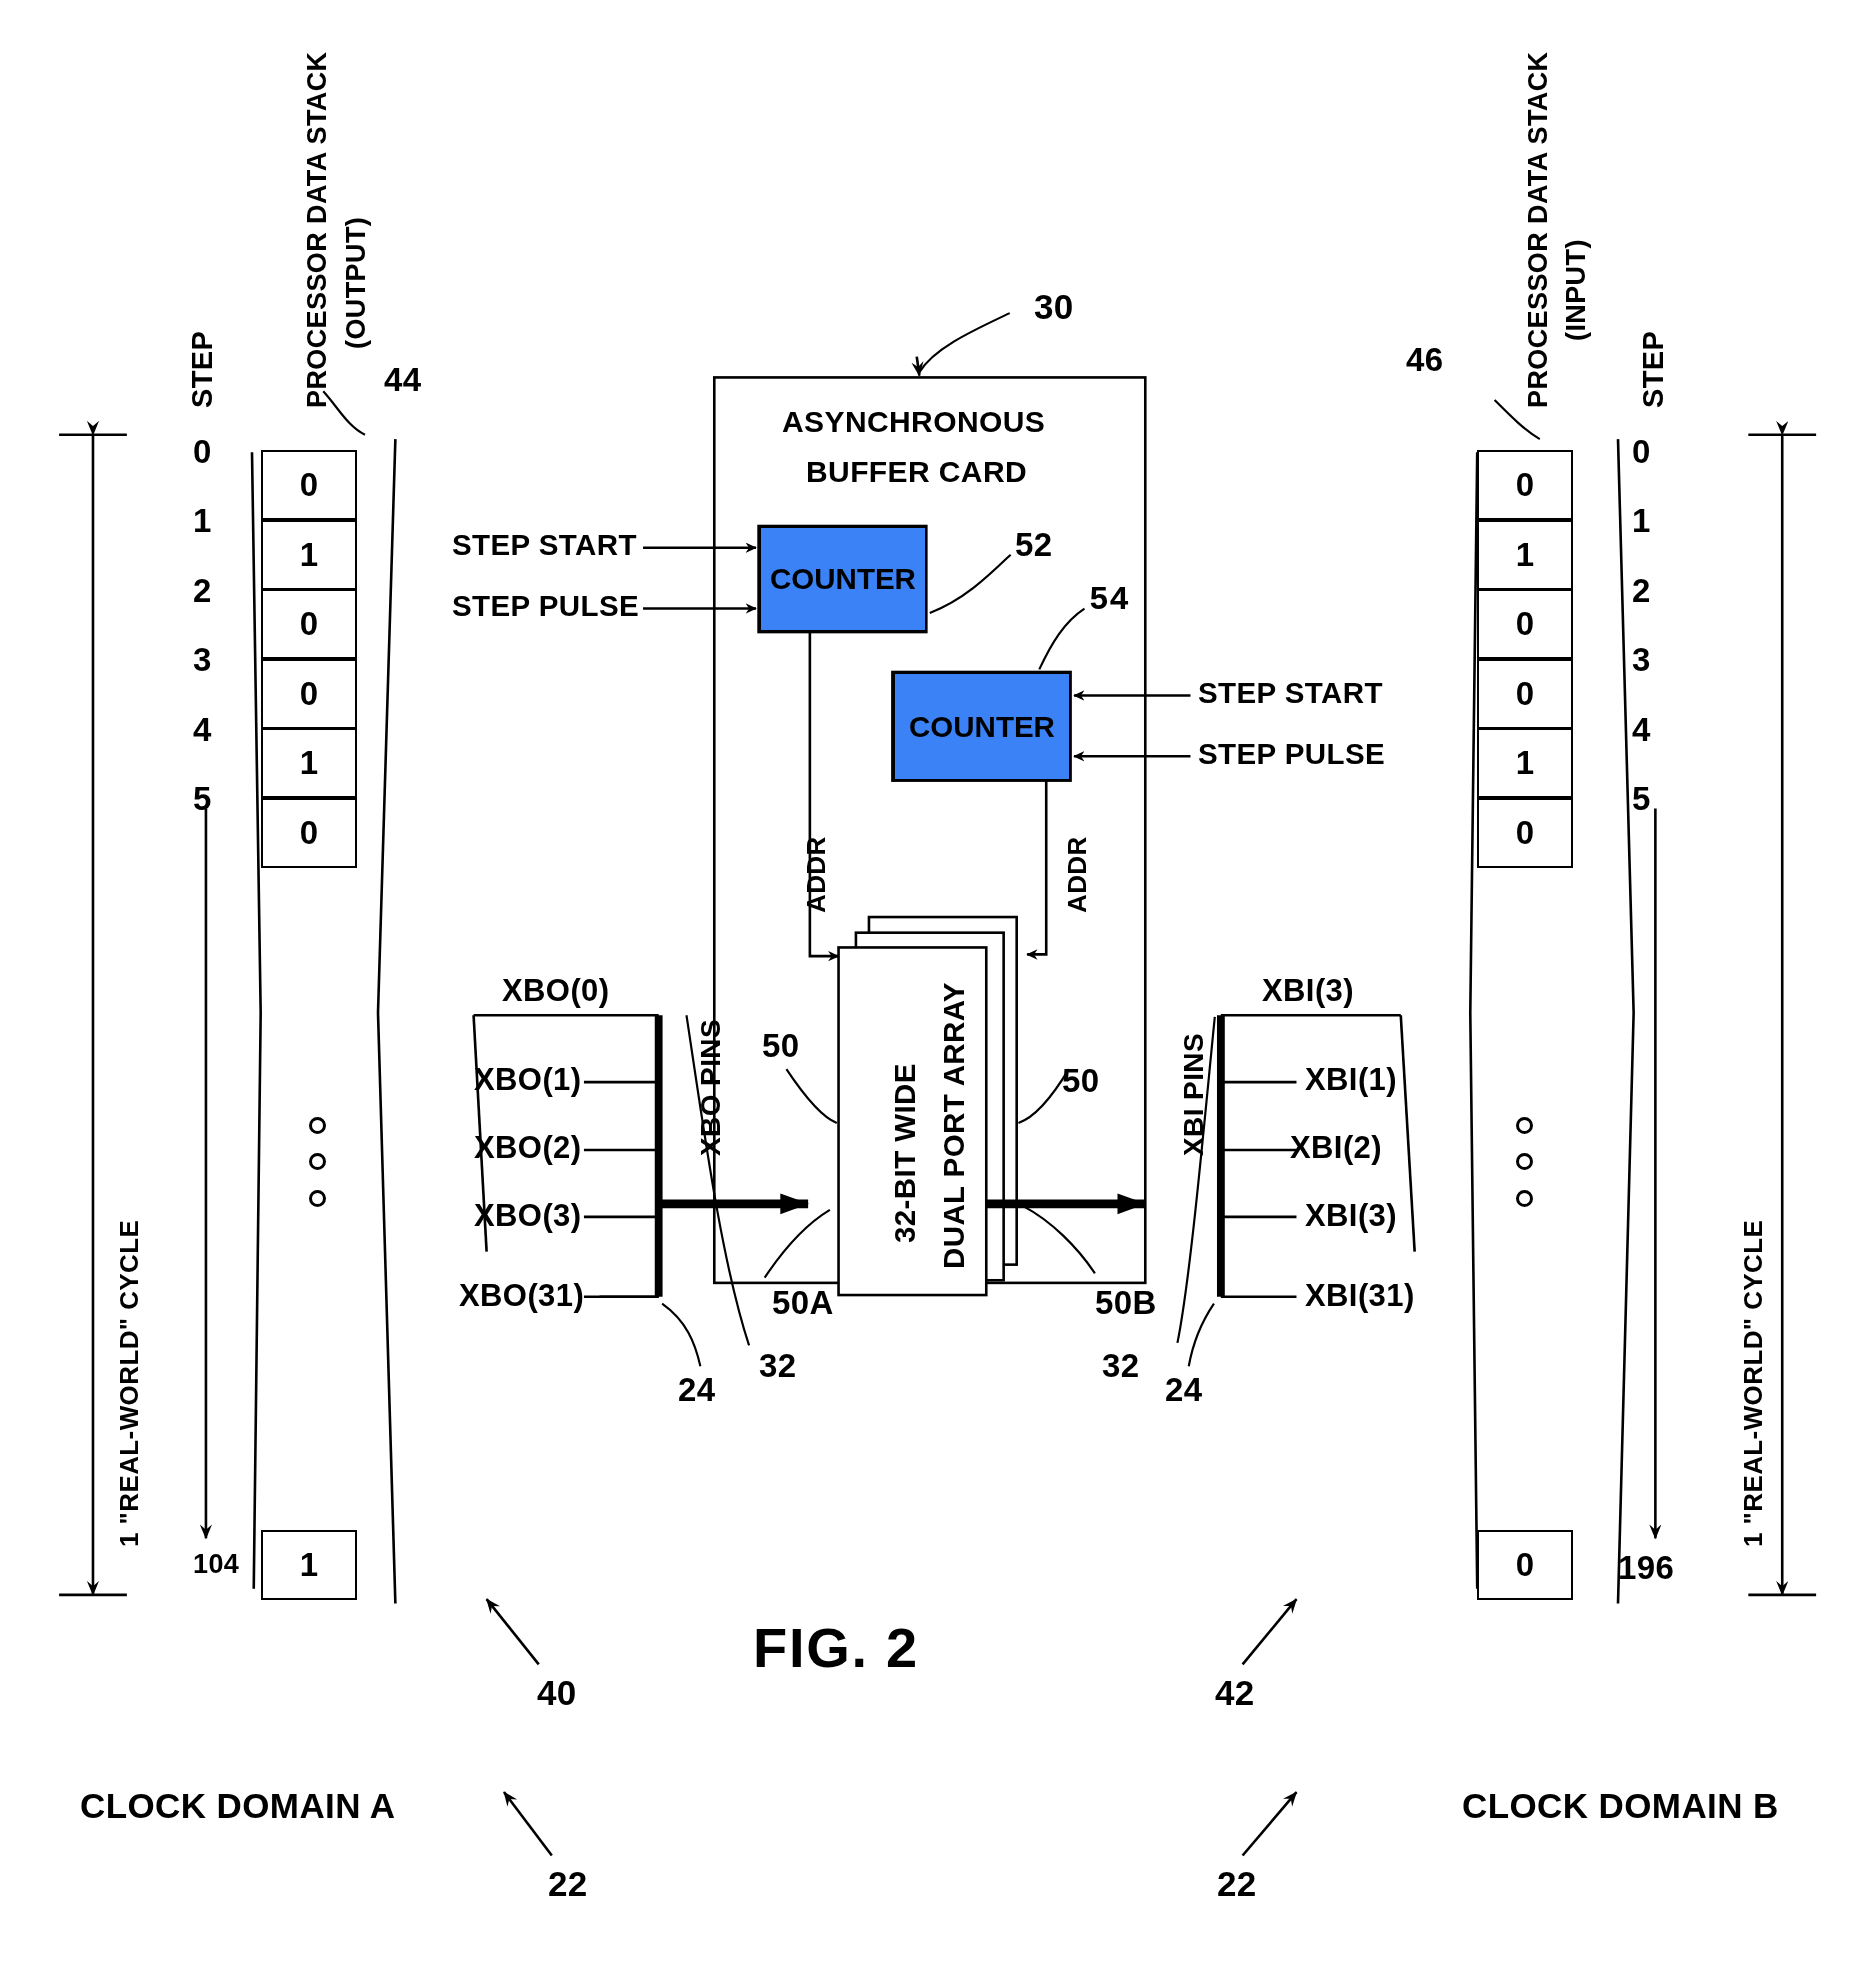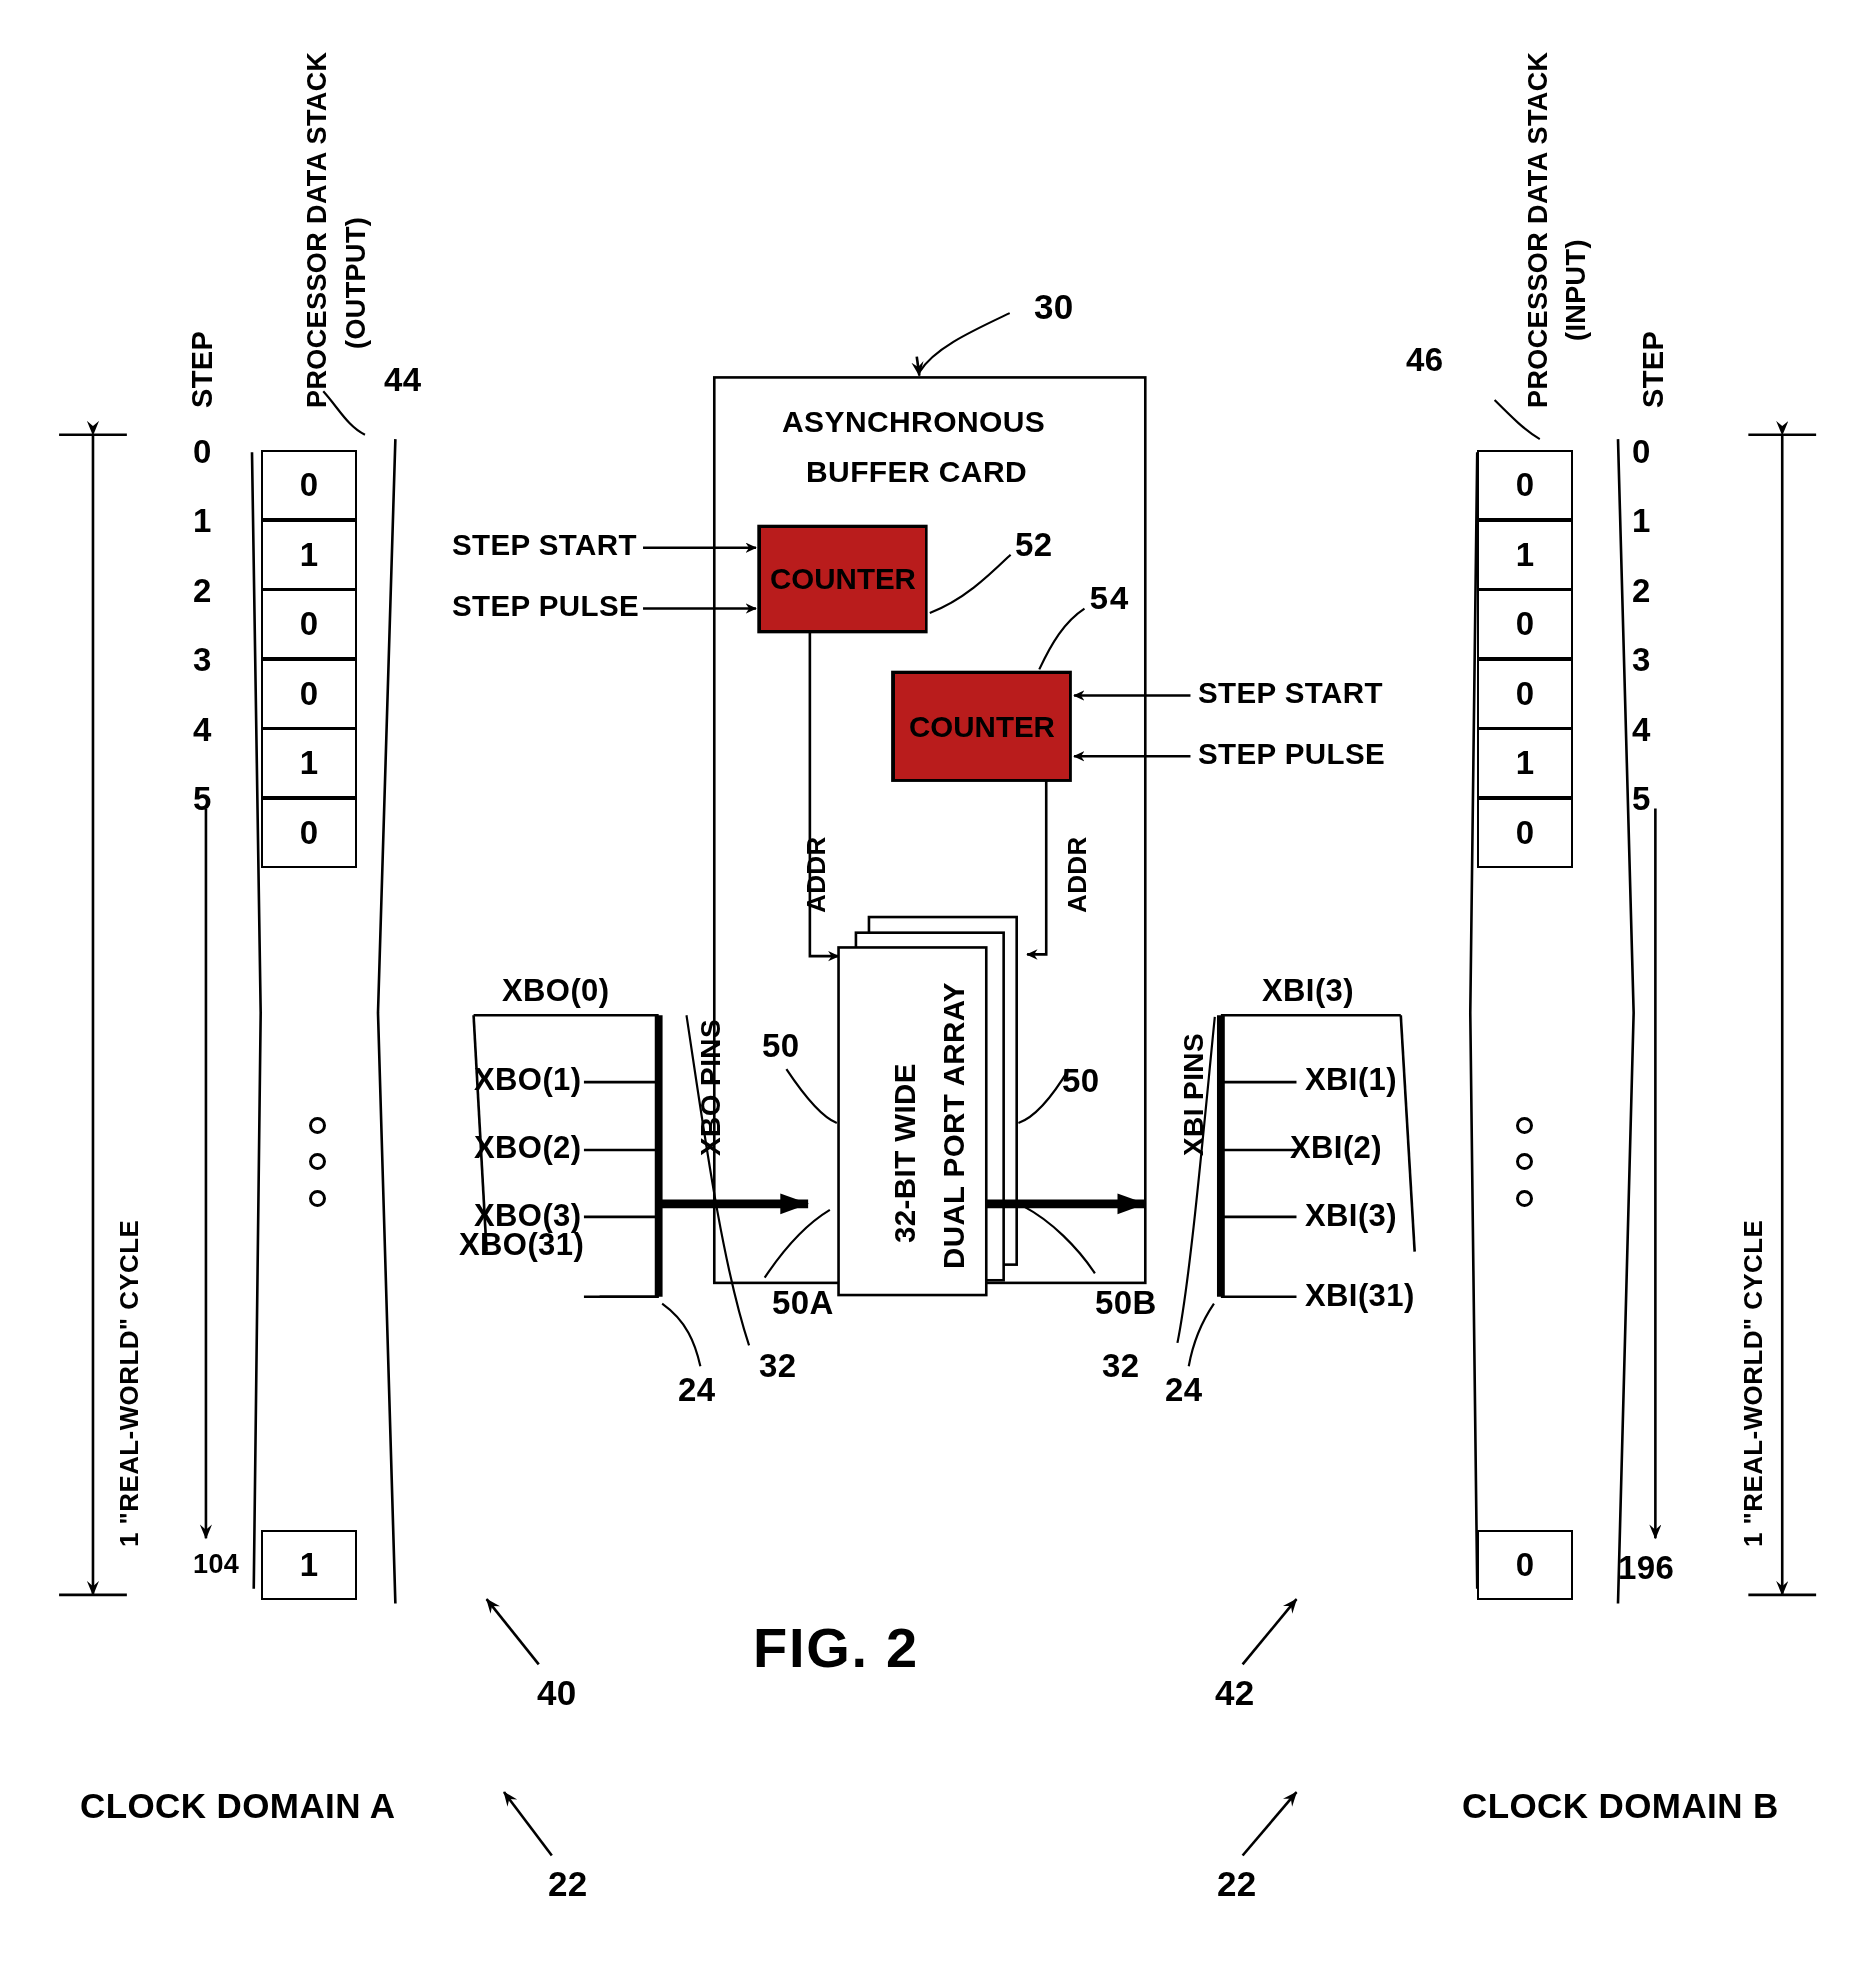--- a/index.html
+++ b/index.html
@@ -5,21 +5,21 @@
   html,body{margin:0;padding:0;background:#fff;}
   body{width:1870px;height:1974px;position:relative;
        font-family:"Liberation Sans", sans-serif;color:#000;overflow:hidden;}
   .fig{position:absolute;inset:0;}
   svg{position:absolute;left:0;top:0;width:1870px;height:1974px;overflow:visible;}
   .txt{position:absolute;white-space:nowrap;font-weight:700;letter-spacing:0.4px;}
   .vert{transform-origin:0 0;transform:rotate(-90deg);}
   .num{font-weight:700;}
   .cell{position:absolute;display:flex;align-items:center;justify-content:center;
         border:2.6px solid #000;box-sizing:border-box;background:#fff;font-weight:700;}
-  .box{position:absolute;border:2.6px solid #000;box-sizing:border-box;background:#b91c1c;
+  .box{position:absolute;border:2.6px solid #000;box-sizing:border-box;background:#3b82f6;
        display:flex;align-items:center;justify-content:center;font-weight:700;}
   .dot{position:absolute;width:17.4px;height:17.4px;border:3.5px solid #000;border-radius:50%;
        box-sizing:border-box;}
 </style>
 </head>
 <body>
 
 <div class="fig">
 
 <svg viewBox="0 0 2152 2271">
@@ -162,21 +162,21 @@
 <div class="cell" style="left:261px;top:1530px;width:96px;height:70px;font-size:33px;">1</div>
 
 <div class="dot" style="left:309px;top:1117px;"></div>
 <div class="dot" style="left:309px;top:1153px;"></div>
 <div class="dot" style="left:309px;top:1190px;"></div>
 
 <div class="txt" style="left:502px;top:973px;font-size:31px;">XBO(0)</div>
 <div class="txt" style="left:474px;top:1062px;font-size:31px;">XBO(1)</div>
 <div class="txt" style="left:474px;top:1130px;font-size:31px;">XBO(2)</div>
 <div class="txt" style="left:474px;top:1198px;font-size:31px;">XBO(3)</div>
-<div class="txt" style="left:459px;top:1227px;font-size:31px;">XBO(31)</div>
+<div class="txt" style="left:459px;top:1278px;font-size:31px;">XBO(31)</div>
 
 <div class="txt vert" style="left:695px;top:1156px;font-size:28px;">XBO PINS</div>
 
 <div class="txt num" style="left:678px;top:1371px;font-size:33px;">24</div>
 <div class="txt num" style="left:759px;top:1347px;font-size:33px;">32</div>
 
 <div class="txt" style="left:782px;top:405px;font-size:30px;">ASYNCHRONOUS</div>
 <div class="txt" style="left:806px;top:455px;font-size:30px;">BUFFER CARD</div>
 <div class="txt num" style="left:1034px;top:287px;font-size:35px;">30</div>
 

